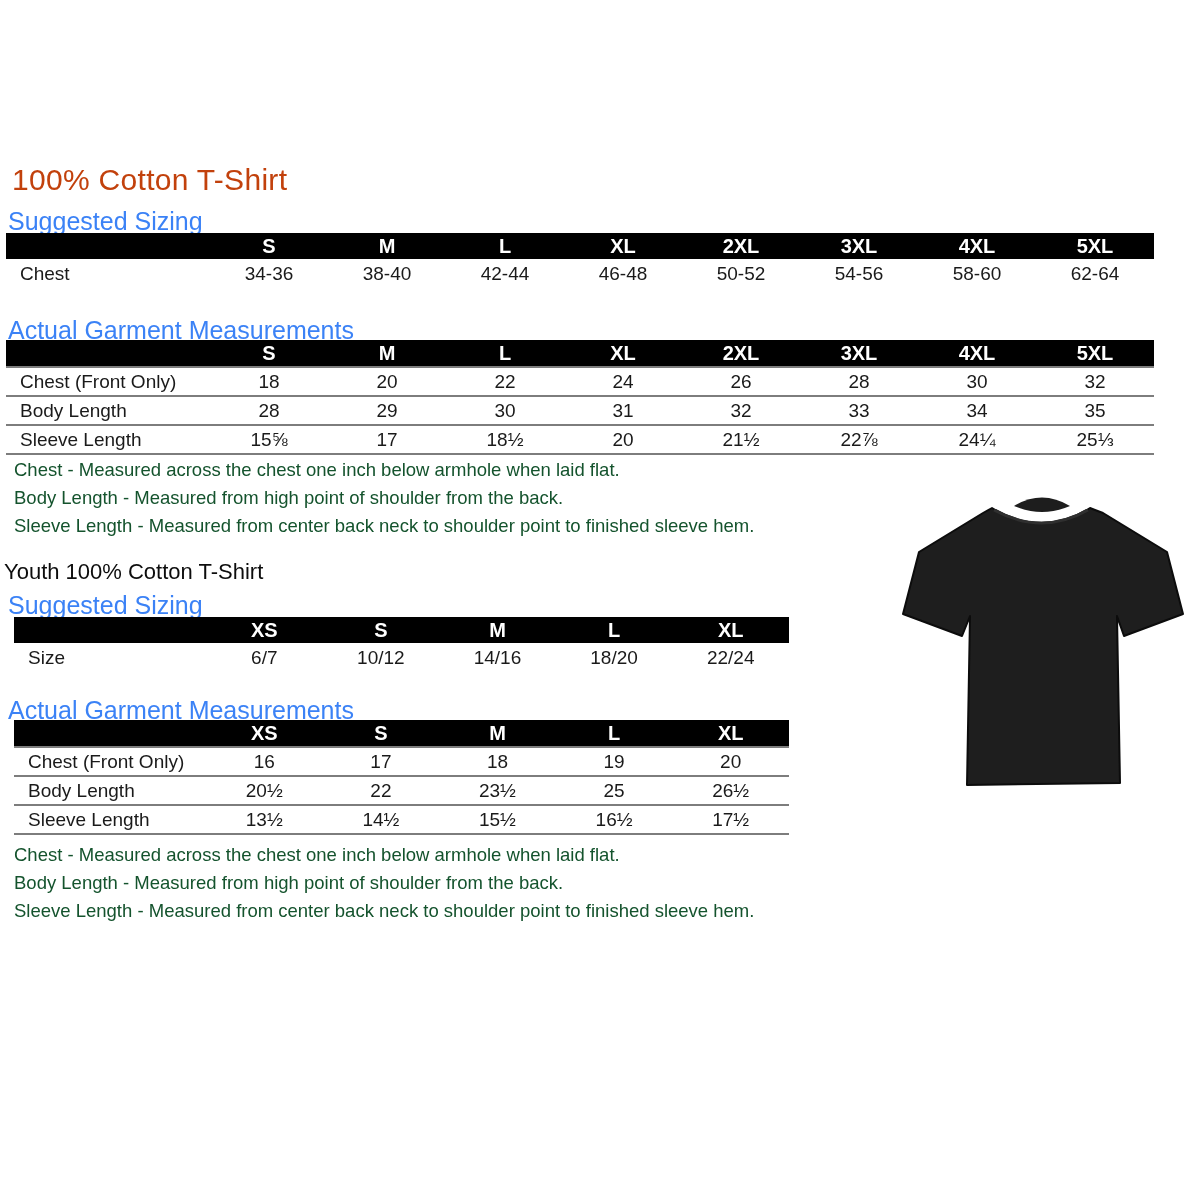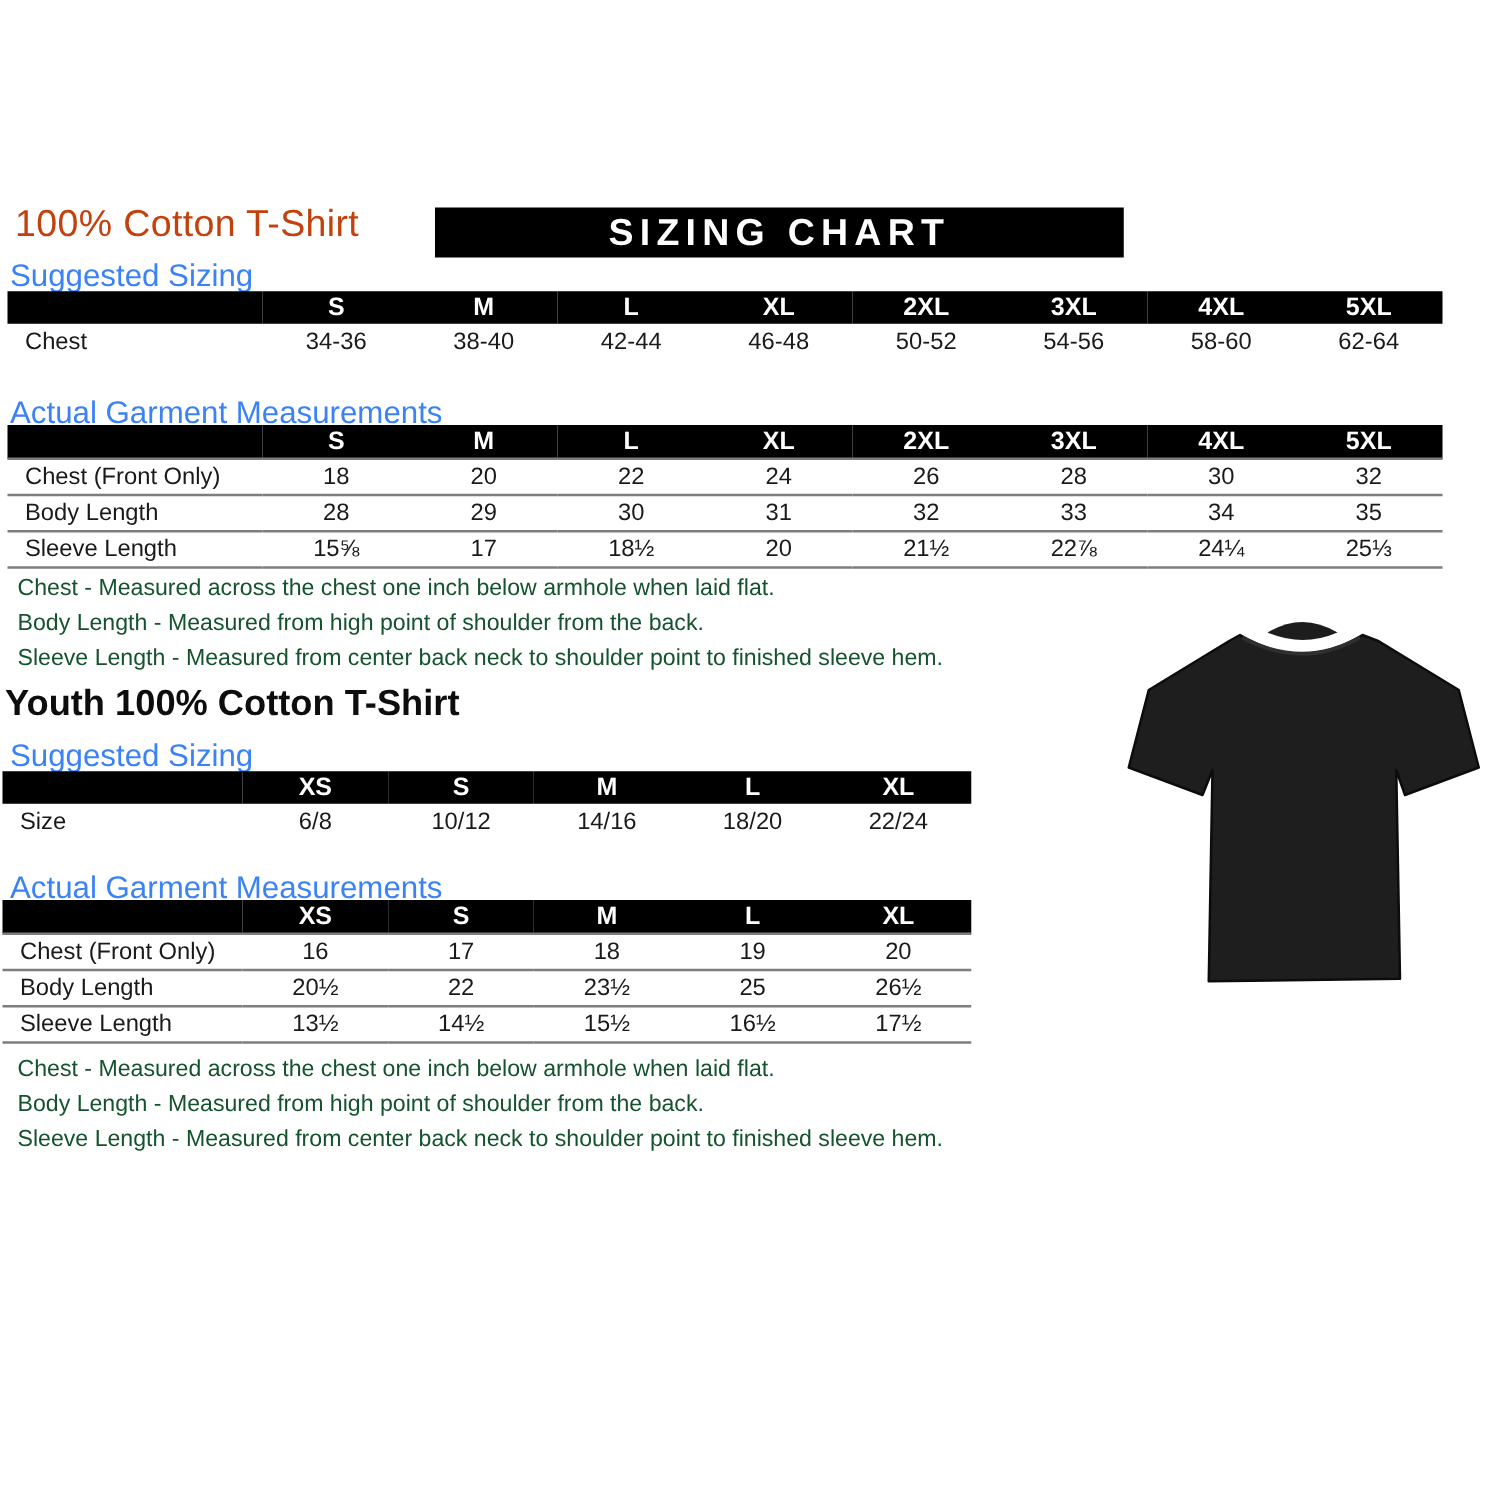--- a/index.html
+++ b/index.html
@@ -13,29 +13,29 @@
   }
   .banner {
     position:absolute; left:348px; top:166px; width:551px; height:40px;
     background:#000000; color:#ffffff; font-size:30px; font-weight:700;
     letter-spacing:5px; text-align:center; line-height:41px; white-space:nowrap;
   }
   .section-label {
     position:absolute; font-size:25px; color:#3b82f6; white-space:nowrap;
   }
   .youth-title {
-    position:absolute; left:4px; top:547px; font-size:29px; font-weight:700;
+    position:absolute; left:4px; top:559px; font-size:22px; font-weight:400;
     color:#0d0d0d; white-space:nowrap;
   }
   table.size-table {
     position:absolute; border-collapse:collapse; table-layout:fixed;
     font-size:19px; color:#1a1a1a;
   }
   table.t-adult { width:1148px; left:6px; }
-  table.t-youth { width:775px;  left:2px; }
+  table.t-youth { width:775px;  left:14px; }
   .size-table th {
     background:#000000; color:#ffffff; font-size:20px; font-weight:700;
     height:26px; padding:0; text-align:center;
   }
   .size-table td { text-align:center; height:30px; padding:0; }
   .t-adult .label-col { width:204px; }
   .t-youth .label-col { width:192px; }
   .size-table td.label-col { text-align:left; padding-left:14px; }
   .size-table td.label-col b { font-weight:400; }
   table.actual tbody tr { border-top:2px solid #7d7d7d; }
@@ -44,21 +44,20 @@
   .notes { position:absolute; left:14px; font-size:18.5px; line-height:28px; color:#14532d; }
   .notes div { white-space:nowrap; }
   .tshirt { position:absolute; left:888px; top:486px; width:310px; height:322px; }
 </style>
 </head>
 <body>
 
 <div class="page">
 
   <div class="title">100% Cotton T-Shirt</div>
-  <div class="banner">SIZING CHART</div>
 
   <div class="section-label" style="left:8px; top:207px;">Suggested Sizing</div>
 
   <table class="size-table t-adult" style="top:233px;">
       <thead>
         <tr>
           <th class="label-col"></th>
           <th>S</th>
           <th>M</th>
           <th>L</th>
@@ -154,21 +153,21 @@
           <th>XS</th>
           <th>S</th>
           <th>M</th>
           <th>L</th>
           <th>XL</th>
         </tr>
       </thead>
       <tbody>
         <tr>
           <td class="label-col"><b>Size</b></td>
-          <td>6/8</td>
+          <td>6/7</td>
           <td>10/12</td>
           <td>14/16</td>
           <td>18/20</td>
           <td>22/24</td>
         </tr>
       </tbody>
     </table>
 
   <div class="section-label" style="left:8px; top:696px;">Actual Garment Measurements</div>
 

